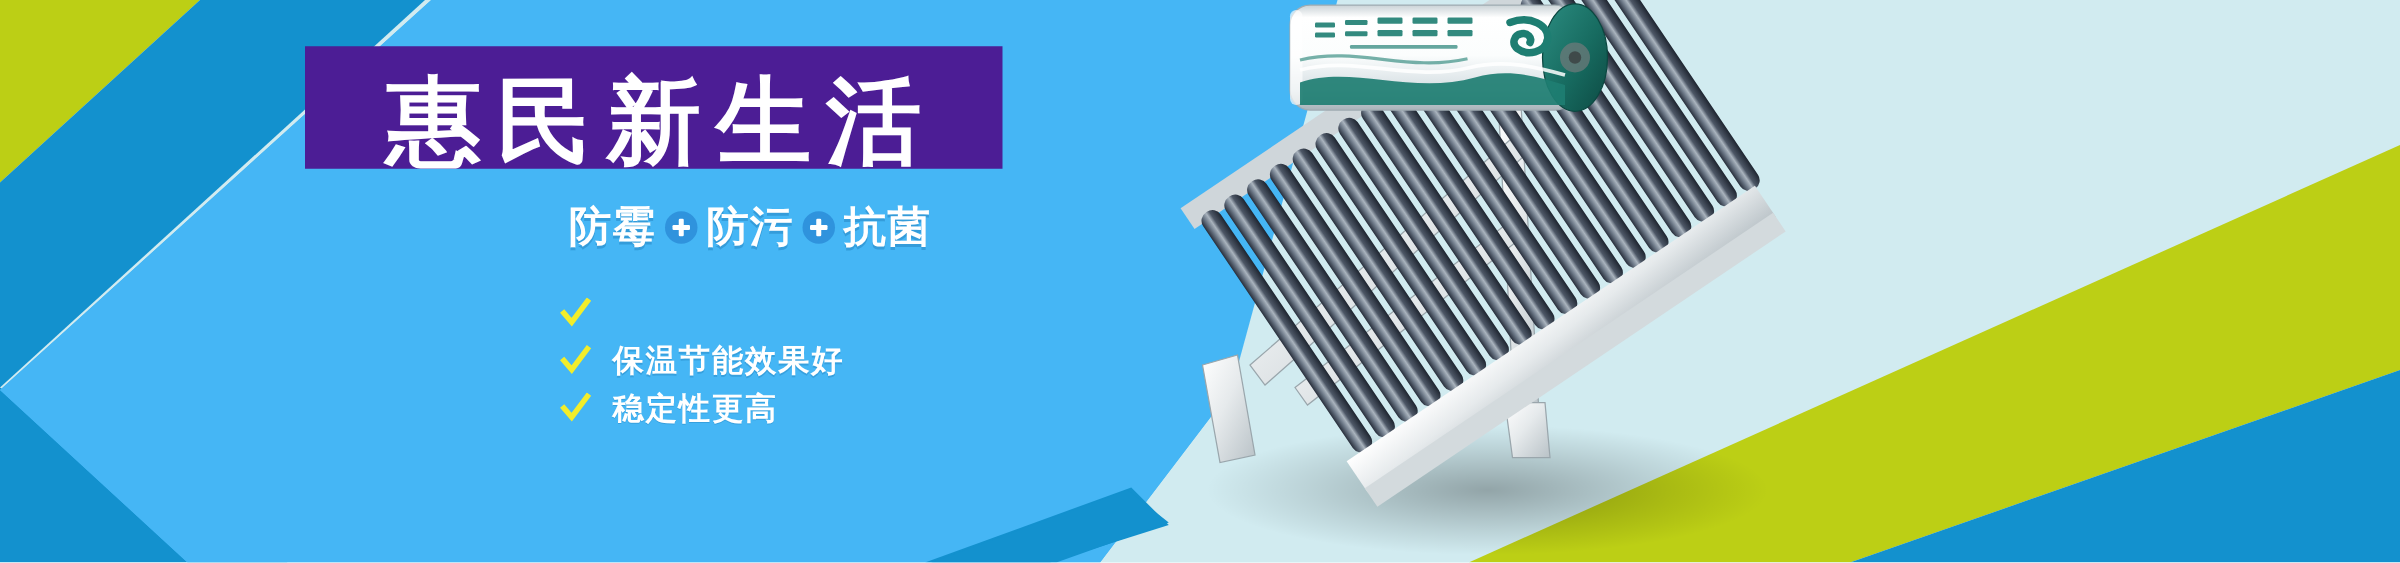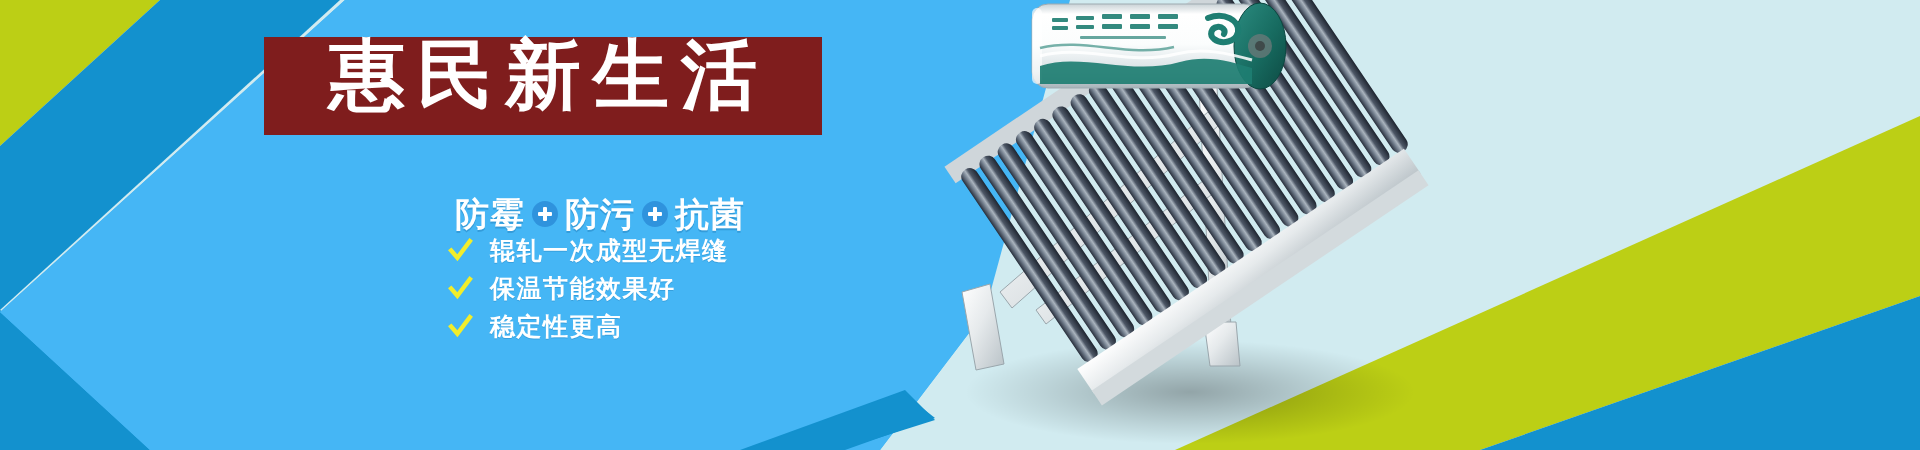--- a/index.html
+++ b/index.html
@@ -24,46 +24,46 @@
     position: absolute;
     inset: 0;
     width: 100%;
     height: 100%;
     display: block;
   }
 
   
   .title-box {
     position: absolute;
-    left: 264px;
+    left: 244px;
     top: 37px;
     width: 558px;
     height: 98px;
-    background: #7f1d1d;
+    background: #4c1d95;
     display: flex;
-    align-items: flex-start;
+    align-items: flex-end;
     justify-content: center;
     box-sizing: border-box;
   }
   .title-text {
     color: #ffffff;
     font-size: 76px;
     font-weight: bold;
     letter-spacing: 12px;
     line-height: 1;
     text-indent: 12px;
     white-space: nowrap;
     font-family: "DejaVu Sans", "Liberation Sans", sans-serif;
   }
 
   
   .subtitle {
     position: absolute;
     left: 455px;
-    top: 192px;
+    top: 160px;
     height: 44px;
     display: flex;
     align-items: center;
     gap: 7px;
     white-space: nowrap;
   }
   .subtitle-word {
     color: #ffffff;
     font-size: 34px;
     font-weight: bold;
@@ -177,21 +177,20 @@
     <span class="plus-badge"></span>
     <span class="subtitle-word">抗菌</span>
   </div>
 
   <div class="feature-list">
 
     <div class="feature-item">
       <svg class="check-icon" viewBox="0 0 24 24">
         <path d="M3 12 L9 19 L21 3" fill="none" stroke="#F2ED2B" stroke-width="4.2" stroke-linecap="square" stroke-linejoin="miter"></path>
       </svg>
-      <span class="feature-label">辊轧一次成型无焊缝</span>
     </div>
 
 
     <div class="feature-item">
       <svg class="check-icon" viewBox="0 0 24 24">
         <path d="M3 12 L9 19 L21 3" fill="none" stroke="#F2ED2B" stroke-width="4.2" stroke-linecap="square" stroke-linejoin="miter"></path>
       </svg>
       <span class="feature-label">保温节能效果好</span>
     </div>
 

